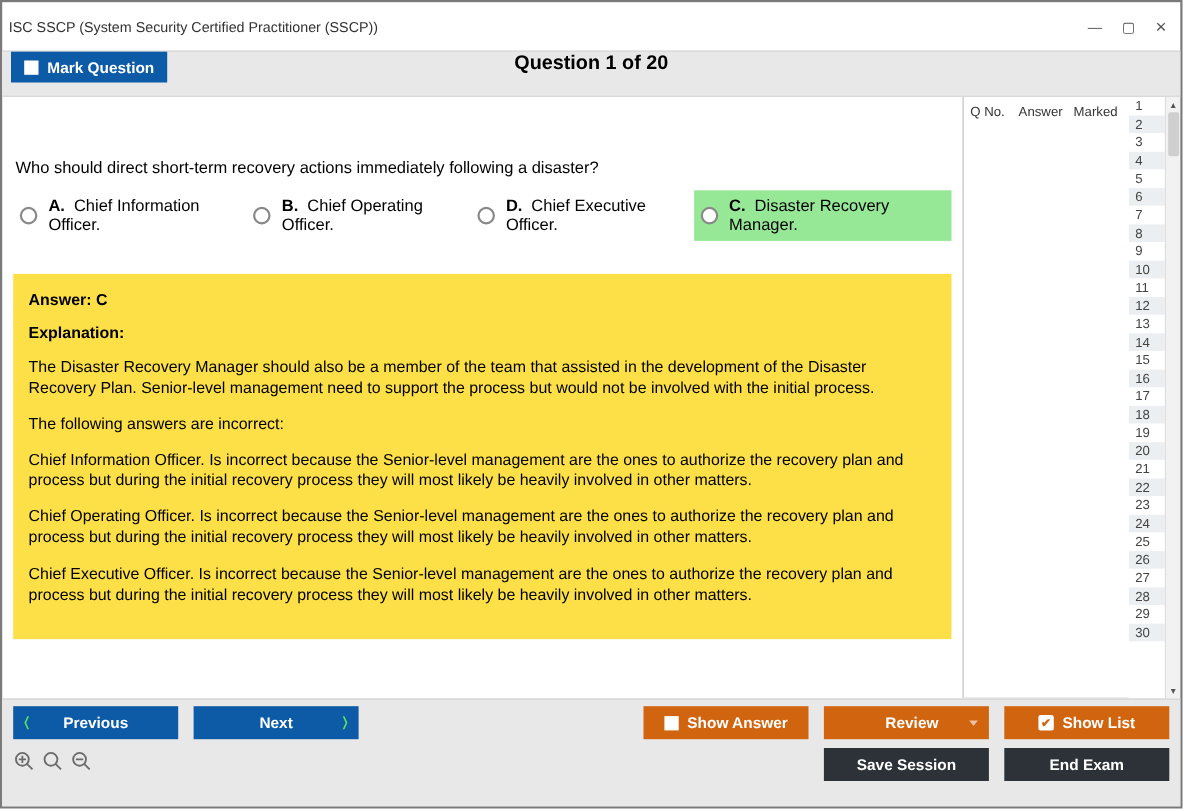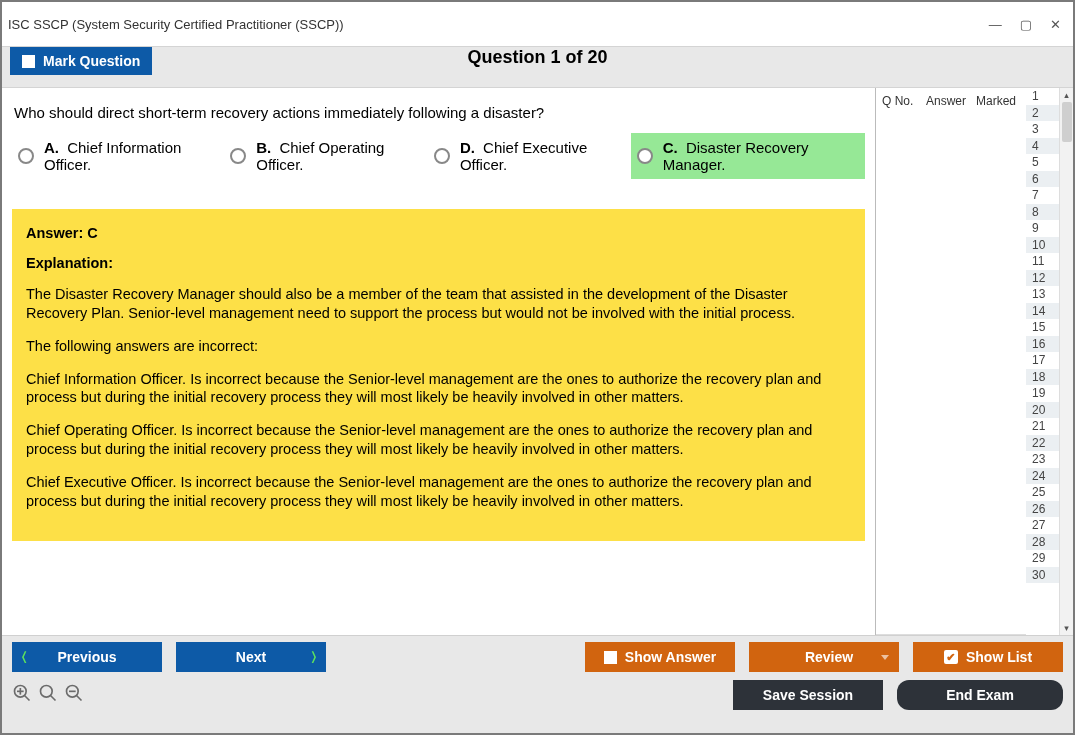--- a/index.html
+++ b/index.html
@@ -8,21 +8,21 @@
   .titlebar { height: 44px; display: flex; align-items: center; padding: 0 6px; font-size: 13px; color: #333; }
   .titlebar .title-text { flex: 1; }
   .win-controls { display: flex; gap: 18px; padding-right: 6px; color: #555; }
   .win-controls span { cursor: default; }
   .toolbar { background: #e8e8e8; border-top: 1px solid #d4d4d4; border-bottom: 1px solid #d4d4d4; height: 42px; display: flex; align-items: flex-start; padding: 0 8px; position: relative; }
   .mark-btn { background: #0d5aa7; color: #fff; font-weight: bold; font-size: 14px; height: 28px; display: flex; align-items: center; padding: 0 12px; cursor: pointer; }
   .mark-btn .cb { width: 13px; height: 13px; background: #fff; margin-right: 8px; }
   .q-header { position: absolute; left: 50%; transform: translateX(-50%); font-size: 18px; font-weight: bold; }
   .body { flex: 1; display: flex; overflow: hidden; }
   .main { flex: 1; display: flex; flex-direction: column; padding: 10px 10px 0 10px; overflow: hidden; }
-  .question-text { font-size: 15px; padding: 6px 0 12px 2px; }
+  .question-text { font-size: 15px; padding: 6px 0 12px 2px; margin-top: 40px; }
   .options { display: flex; }
   .opt-row { display: flex; align-items: center; padding: 6px 6px; font-size: 15px; }
   .opt-row.highlight { background: #96e896; }
   .radio { width: 16px; height: 16px; border: 2px solid #888; border-radius: 50%; margin-right: 10px; flex-shrink: 0; background: #fff; }
   .opt-row b { margin-right: 4px; }
   .answer-panel { background: #fde047; margin-top: 30px; padding: 16px 14px; font-size: 14.5px; overflow-y: auto; flex-shrink: 1; }
   .answer-panel .ans-line { font-weight: bold; margin-bottom: 14px; }
   .answer-panel .exp-label { font-weight: bold; margin-bottom: 14px; }
   .answer-panel p { margin-bottom: 14px; line-height: 1.3; }
   .sidepanel { width: 198px; border-left: 1px solid #bbb; display: flex; flex-direction: row; }
@@ -42,21 +42,21 @@
   .btn { height: 30px; display:flex; align-items:center; justify-content:center; color:#fff; font-weight:bold; font-size:14px; cursor:pointer; position:relative; }
   .btn-blue { background:#0d5aa7; }
   .btn-orange { background:#d1640f; }
   .btn-dark { background:#2d3239; }
   .prev-btn { width:150px; }
   .next-btn { width:150px; }
   .show-ans-btn { width:150px; }
   .review-btn { width:150px; justify-content:center; padding-left:10px; }
   .showlist-btn { width:150px; }
   .save-btn { width:150px; }
-  .end-btn { width:166px;border-radius:12px; }
+  .end-btn { width:150px; }
   .chev { font-size:13px; font-weight:bold; }
   .chev.green { color:#5de25d; }
   .zoom-icons { display:flex; gap:6px; color:#6b6b6b; font-size:20px; }
   .sp { flex:1; }
   .cb-sm { width:13px; height:13px; background:#fff; margin-right:8px; display:inline-block; }
   .check-sm { width:14px; height:14px; background:#fff; margin-right:8px; display:inline-flex; align-items:center; justify-content:center; color:#d1640f; font-size:11px; font-weight:bold; border-radius:2px;}
   .tri-down { width:0; height:0; border-left:4px solid transparent; border-right:4px solid transparent; border-top:5px solid rgba(255,255,255,0.6); position:absolute; right:10px; }
   svg.mag { width:20px; height:20px; }
 </style>
 </head>

